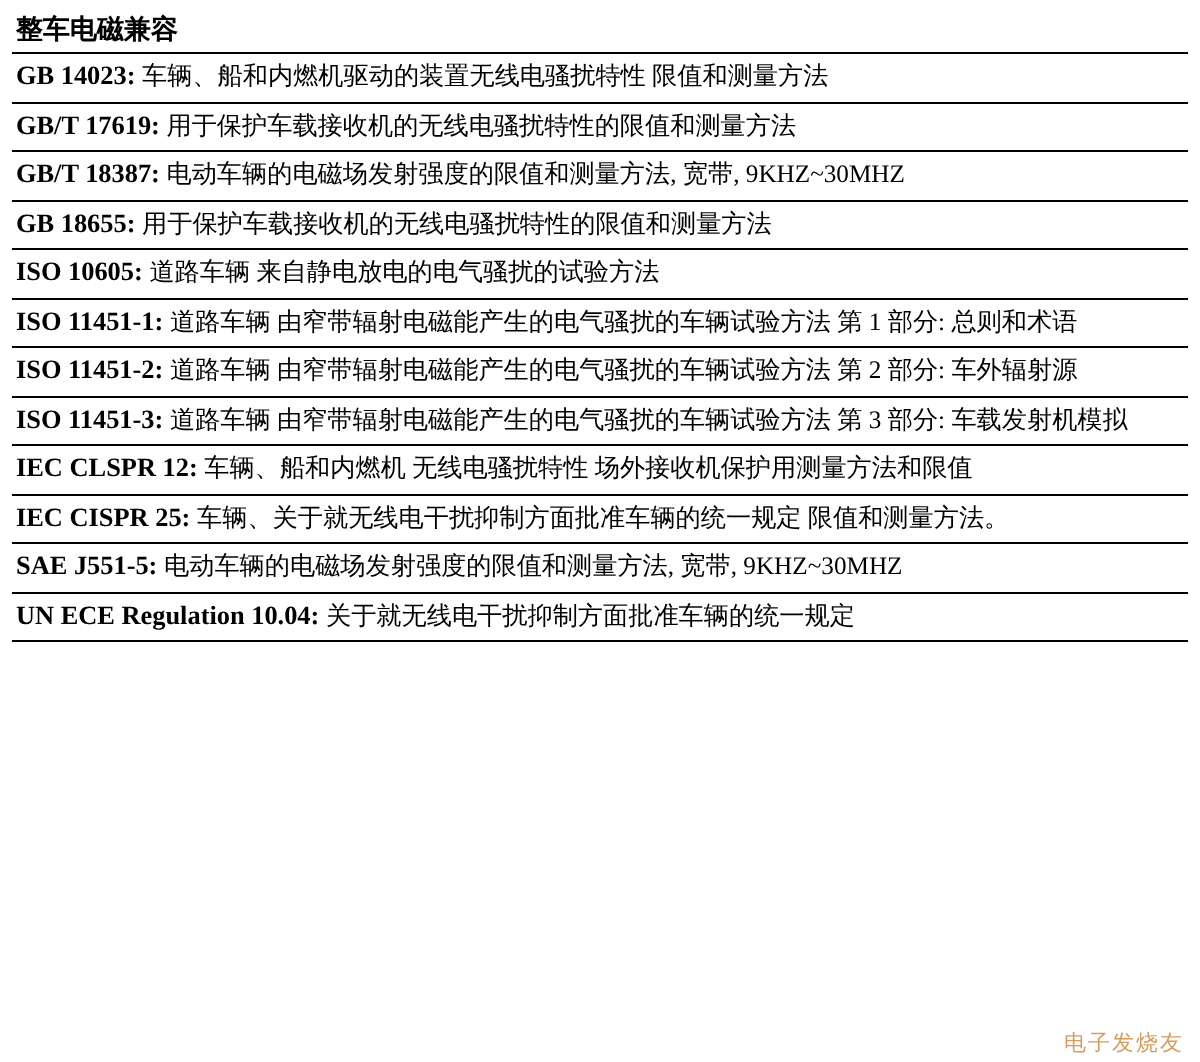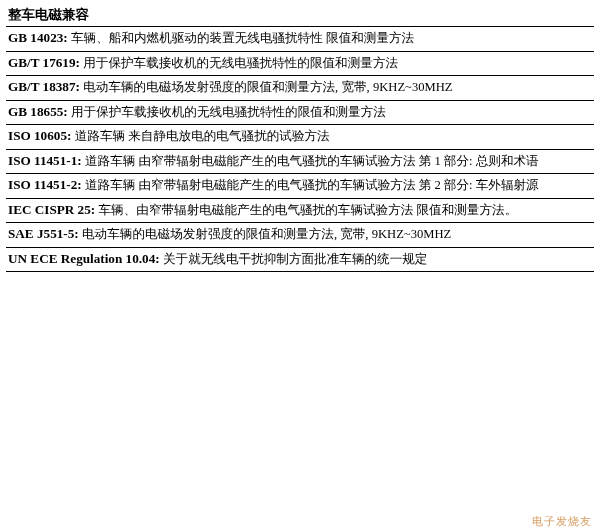--- a/index.html
+++ b/index.html
@@ -123,29 +123,43 @@
     </div>
 
     <div>
       <div class="row">
         <span class="code">ISO 11451-2:</span>
         <span class="txt">道路车辆 由窄带辐射电磁能产生的电气骚扰的车辆试验方法 第 2 部分: 车外辐射源</span>
       </div>
       <div class="rule"></div>
     </div>
 
-
-
+    <div>
+      <div class="row">
+        <span class="code">ISO 11451-3:</span>
+        <span class="txt">道路车辆 由窄带辐射电磁能产生的电气骚扰的车辆试验方法 第 3 部分: 车载发射机模拟</span>
+      </div>
+      <div class="rule"></div>
+    </div>
 
 
 
     <div>
       <div class="row">
+        <span class="code">IEC CLSPR 12:</span>
+        <span class="txt">车辆、船和内燃机 无线电骚扰特性 场外接收机保护用测量方法和限值</span>
+      </div>
+      <div class="rule"></div>
+    </div>
+
+
+    <div>
+      <div class="row">
         <span class="code">IEC CISPR 25:</span>
-        <span class="txt">车辆、由窄带辐射电磁能产生的电气骚扰的车辆试验方法 限值和测量方法。</span>
+        <span class="txt">车辆、关于就无线电干扰抑制方面批准车辆的统一规定 限值和测量方法。</span>
       </div>
       <div class="rule"></div>
     </div>
 
     <div>
       <div class="row">
         <span class="code">SAE J551-5:</span>
         <span class="txt">电动车辆的电磁场发射强度的限值和测量方法, 宽带, 9KHZ~30MHZ</span>
       </div>
       <div class="rule"></div>

